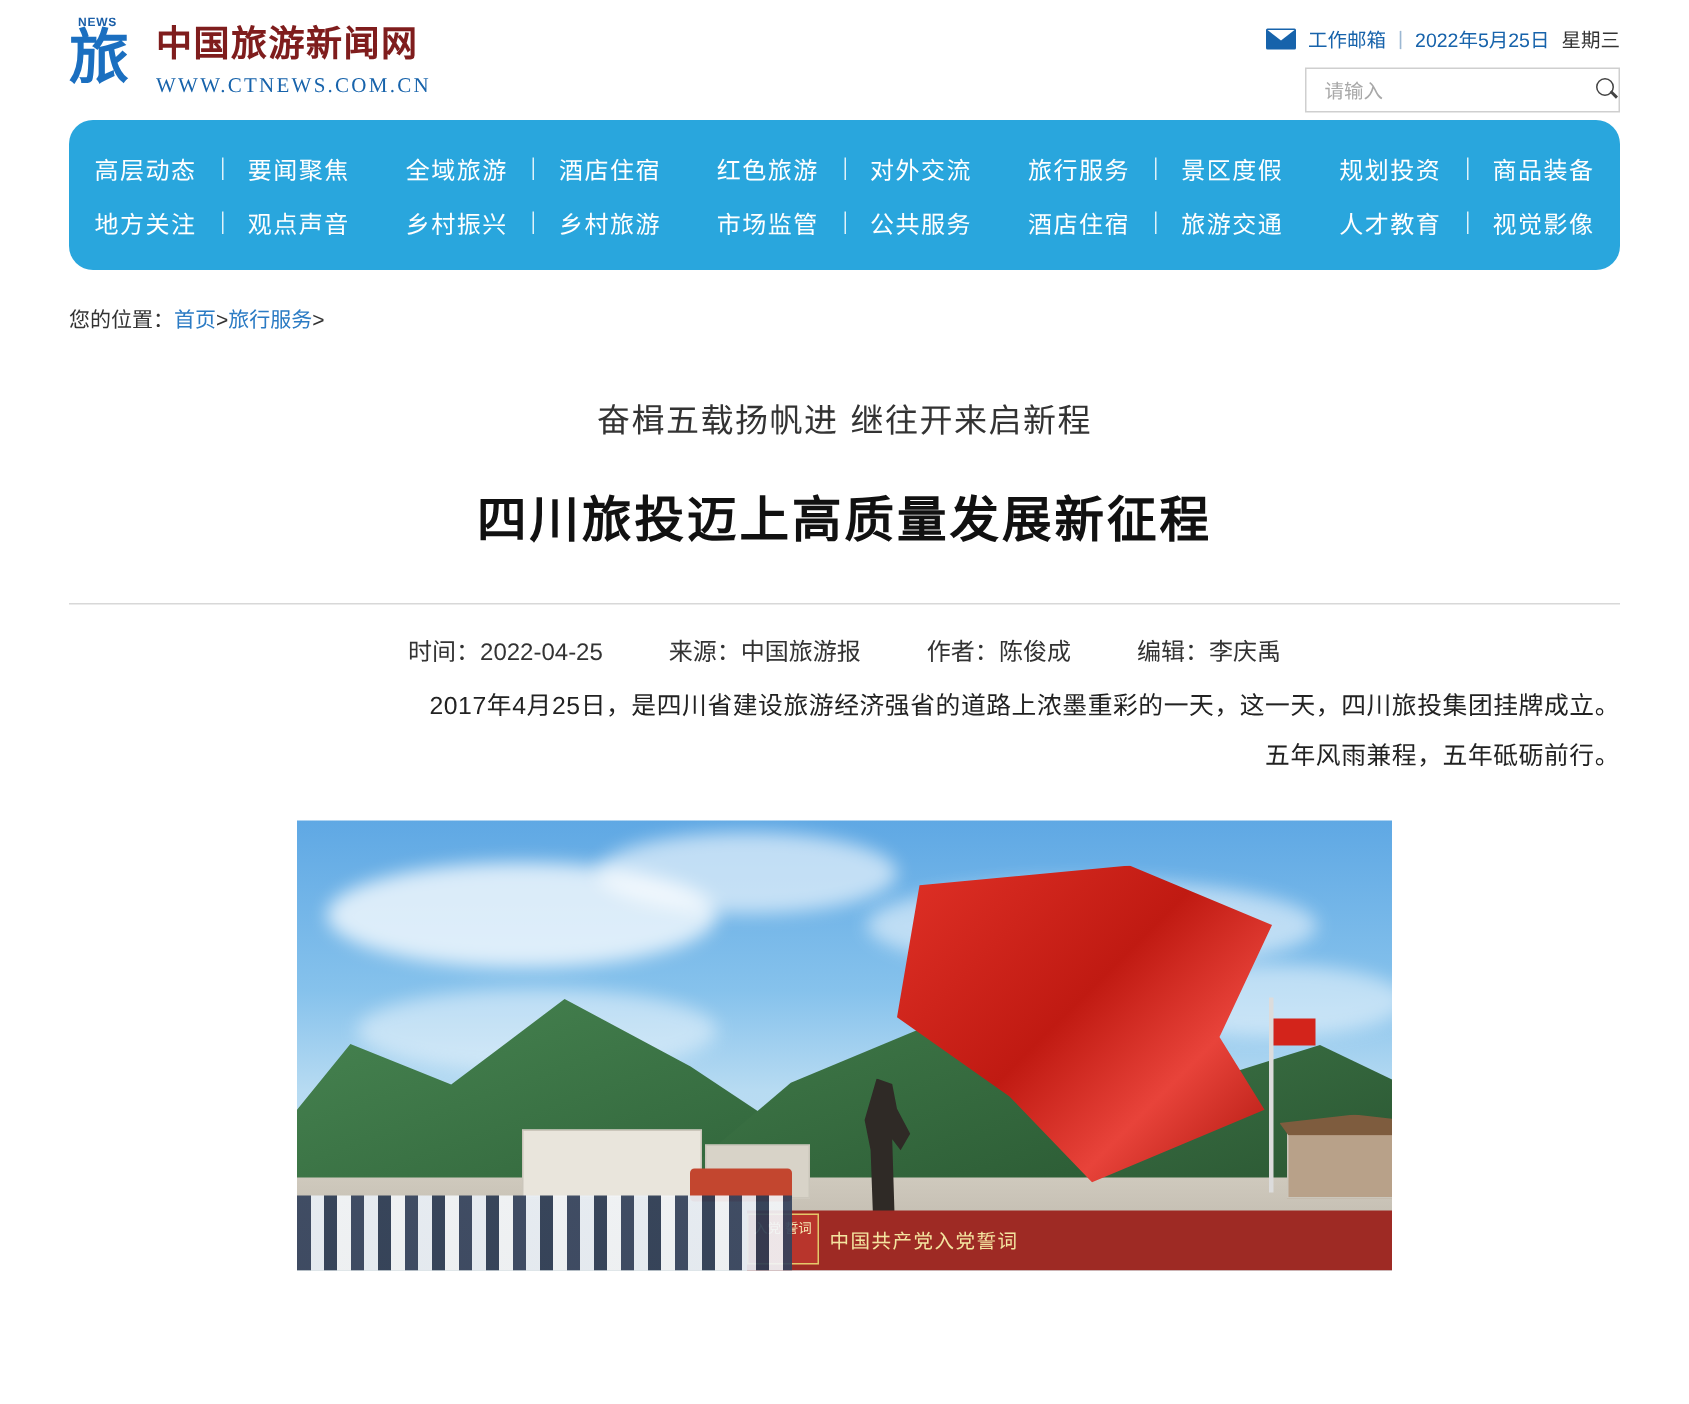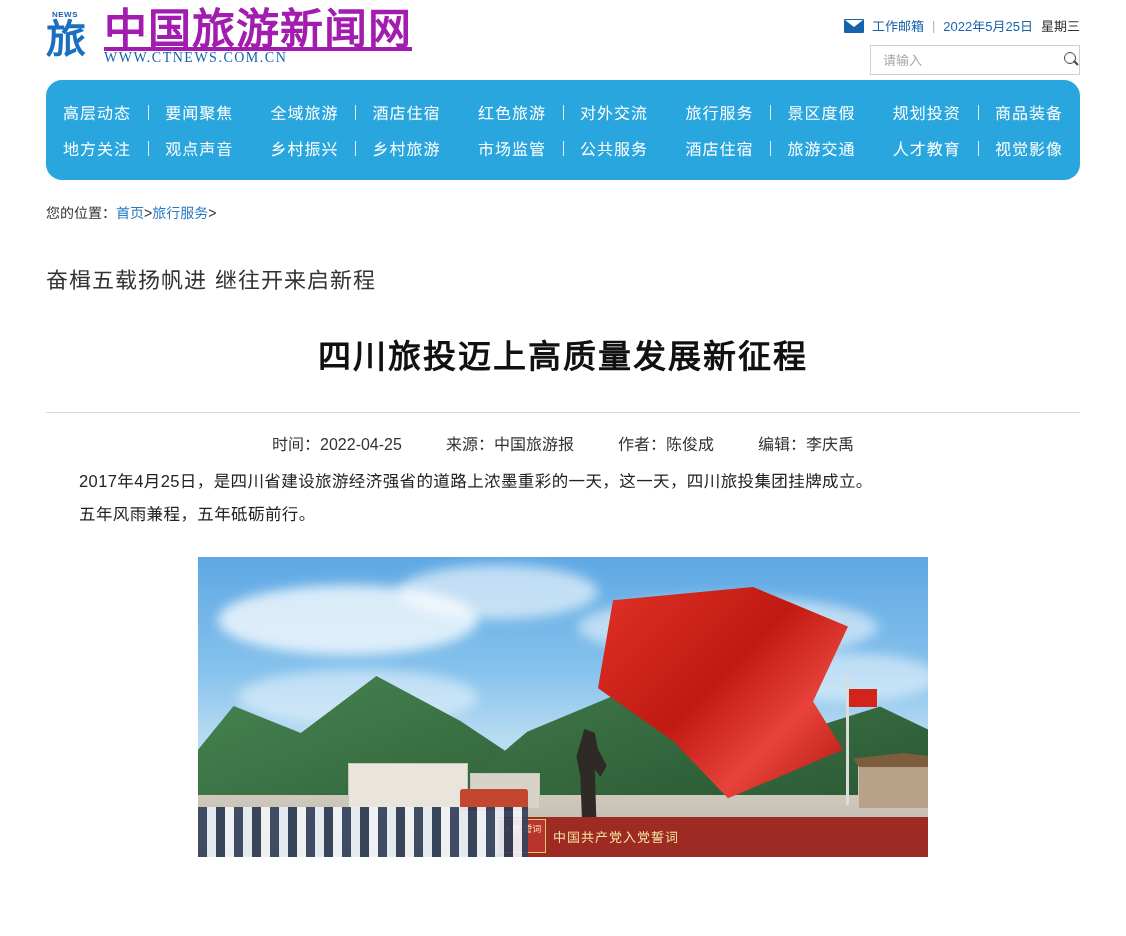--- a/index.html
+++ b/index.html
@@ -27,24 +27,23 @@
     position: absolute; top: 0; left: 6px;
     font-size: 8px; color: #1b5fa8; letter-spacing: .5px; font-weight: bold;
   }
   .logo-mark .glyph {
     position: absolute; top: 8px; left: 0;
     font-size: 40px; line-height: 42px; color: #1b6fc0; font-weight: bold;
     font-family: "DejaVu Sans", sans-serif;
   }
   .logo-text-block { display: flex; flex-direction: column; justify-content: center; }
   .logo-title {
-    font-size: 43px; line-height: 38px; color: #a21caf; font-weight: bold;
+    font-size: 24px; line-height: 38px; color: #7f1d1d; font-weight: bold;
     letter-spacing: 1px;
     font-family: "DejaVu Sans", "Liberation Sans", sans-serif;
-    text-decoration: underline;
   }
   .logo-sub {
     font-size: 14px; color: #1763ab; letter-spacing: 1.5px; margin-top: 2px;
     font-family: "Liberation Serif", serif;
   }
 
   .header-right { display: flex; flex-direction: column; align-items: flex-end; gap: 10px; padding-top: 6px; }
   .header-top-line { display: flex; align-items: center; gap: 8px; font-size: 13px; color: #3a3a3a; }
   .mail-icon {
     display: inline-block; width: 20px; height: 14px; background: #1763ab;
@@ -100,36 +99,36 @@
   
   .breadcrumb {
     margin: 22px 46px 0 46px; font-size: 14px; color: #333;
   }
   .breadcrumb a { color: #2b7bc4; text-decoration: none; }
   .breadcrumb .bc-sep { color: #333; }
 
   
   .article { margin: 0 46px; }
   .subtitle {
-    font-size: 22px; color: #333; margin-top: 40px;
+    text-align: center; font-size: 22px; color: #333; margin-top: 40px;
     font-family: "DejaVu Sans", sans-serif; letter-spacing: 1px;
   }
   .title {
     text-align: center; font-size: 33px; color: #111; font-weight: bold;
-    margin-top: 36px; letter-spacing: 2px;
+    margin-top: 26px; letter-spacing: 2px;
     font-family: Liberation Sans, sans-serif;
   }
   .meta-rule { border-top: 1px solid #d8d8d8; margin-top: 34px; }
   .meta {
     display: flex; justify-content: center; align-items: center; gap: 44px;
     font-size: 16px; color: #333; padding: 18px 0 10px 0;
   }
 
   .body-text { font-size: 16.5px; line-height: 33px; color: #222; letter-spacing: .4px; }
-  .body-text p { margin: 0; text-indent: 2em; }
+  .body-text p { margin: 0; text-indent: 2em; text-align: right; }
 
   
   .photo-wrap { display: flex; justify-content: center; margin-top: 26px; }
   .photo {
     width: 730px; height: 300px; position: relative; overflow: hidden;
     background: linear-gradient(#5fa8e4 0%, #86c2ec 38%, #b7dbf2 60%, #cfe6f5 100%);
   }
   .cloud {
     position: absolute; background: rgba(255,255,255,.75); border-radius: 50%;
     filter: blur(6px);

